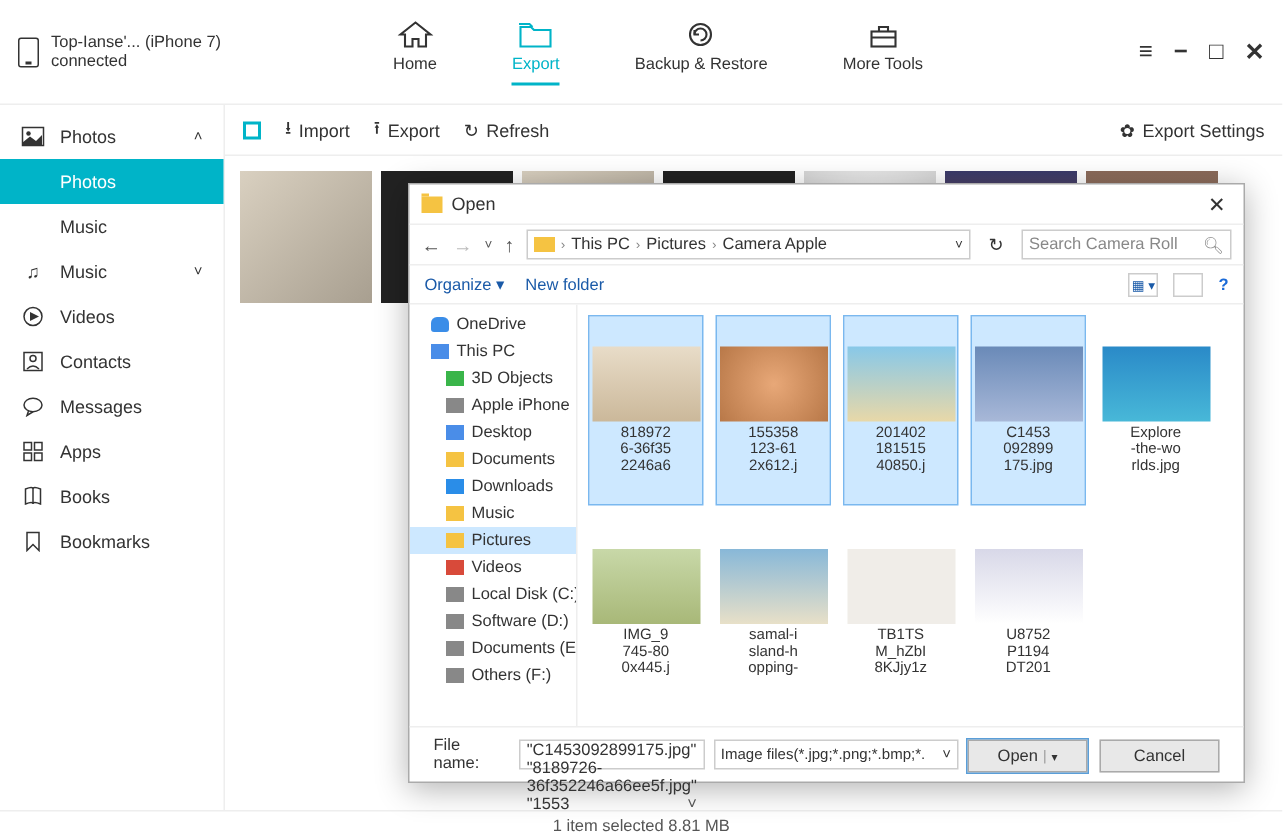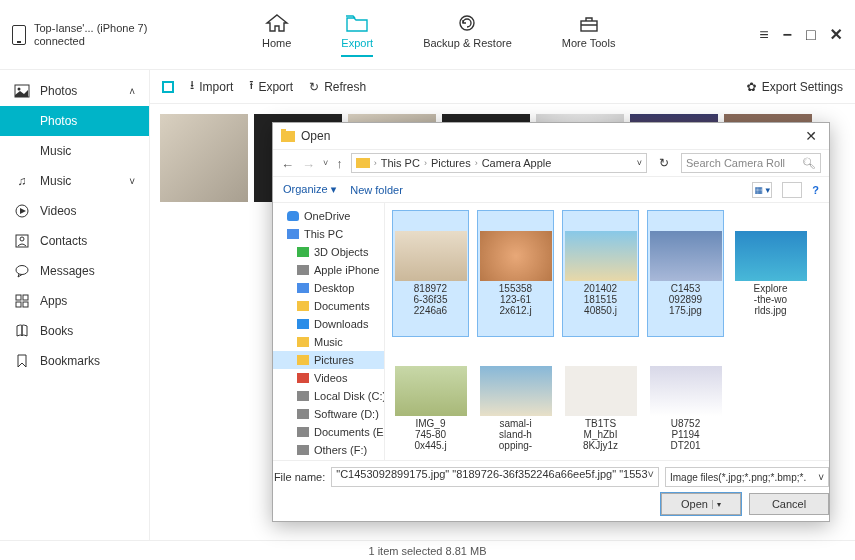--- a/index.html
+++ b/index.html
@@ -89,21 +89,21 @@
 .ft-room { background: linear-gradient(#e8dcc8,#cbb89a); }
 .ft-people { background: radial-gradient(circle,#e8a878,#b87848); }
 .ft-beach { background: linear-gradient(#88c8e8,#e8d8a8); }
 .ft-city { background: linear-gradient(#6a8ab8,#a8b8d8); }
 .ft-water { background: linear-gradient(#2a8ac8,#48b8d8); }
 .ft-field { background: linear-gradient(#c8d8a8,#a8b878); }
 .ft-island { background: linear-gradient(#88b8d8,#e8e0c8); }
 .ft-white { background: #f0ede8; }
 .ft-jump { background: linear-gradient(#d8d8e8,#fff); }
 
-.dlg-footer { border-top: 1px solid #eee; padding: 6px 0; display: flex; flex-direction: column; gap: 6px; align-items: flex-end; }
+.dlg-footer { border-top: 1px solid #eee; padding: 6px 16px; display: flex; flex-direction: row; gap: 6px; align-items: flex-end; }
 .file-row { display: flex; align-items: center; gap: 6px; font-size: 11px; }
 .file-input { flex: 1; height: 20px; border: 1px solid #ccc; padding: 0 4px; font-size: 11px; }
 .file-input .dd { float: right; color: #555; }
 .filter { width: 164px; height: 20px; border: 1px solid #ccc; padding: 0 4px; font-size: 10px; display: flex; align-items: center; }
 .filter .dd { margin-left: auto; }
 .btn-row { display: flex; gap: 8px; justify-content: flex-end; }
 .btn { width: 80px; height: 22px; border: 1px solid #aaa; background: #e8e8e8; font-size: 11px; cursor: pointer; display: flex; align-items: center; justify-content: center; }
 .btn.primary { outline: 1px solid #5a9ed8; }
 .btn .dd { margin-left: 4px; font-size: 8px; border-left: 1px solid #aaa; padding-left: 4px; }
 

